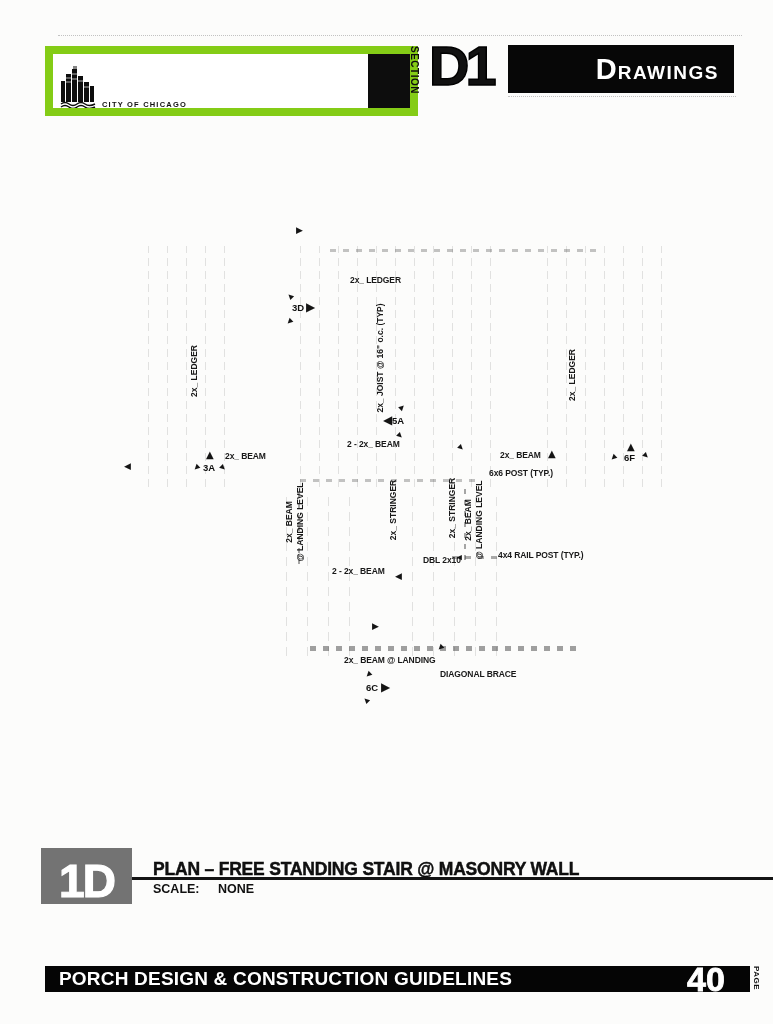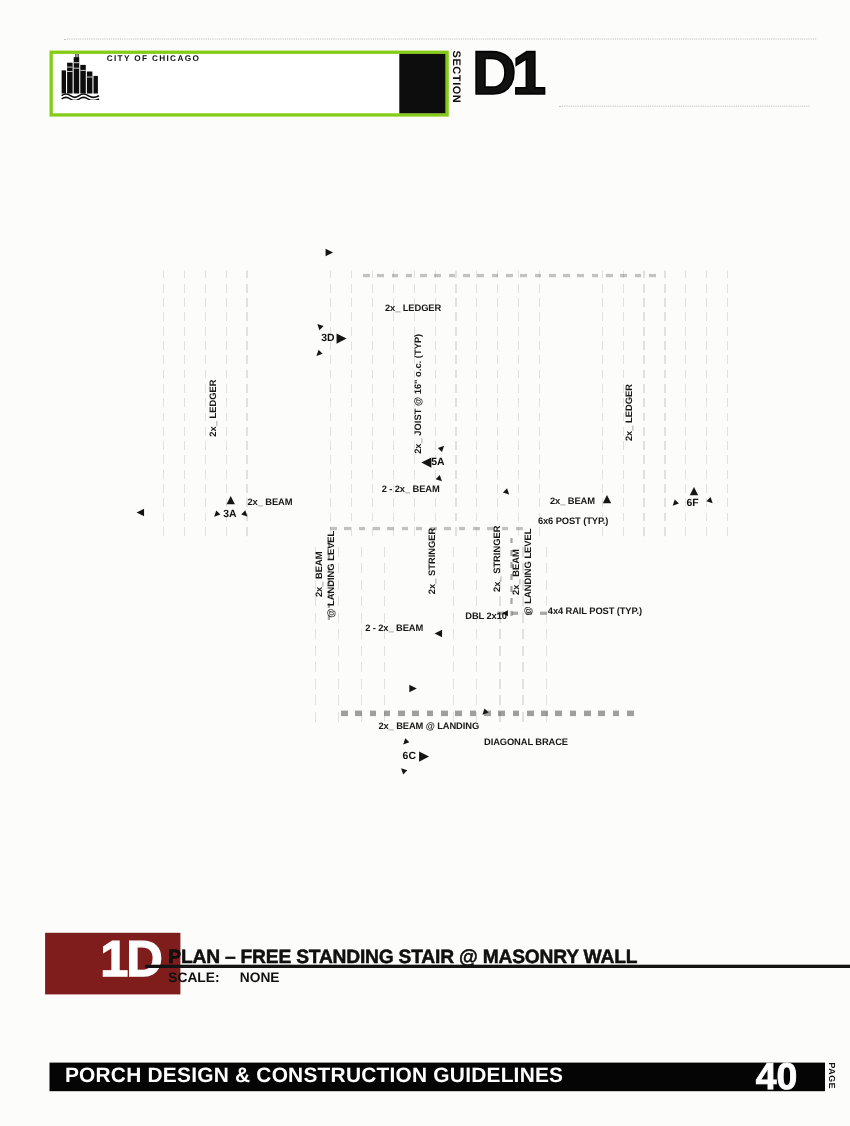--- a/index.html
+++ b/index.html
@@ -6,21 +6,21 @@
   .page{
     position:relative;width:773px;height:1024px;margin:0 auto;
     background:#fcfcfb;overflow:hidden;color:#111;
     font-family:"Liberation Sans",sans-serif;
   }
   
   .dotline{position:absolute;height:0;border-top:1px dotted #b4b4b4;opacity:.8;}
 
   
   .logo-box{position:absolute;left:45px;top:46px;width:357px;height:54px;
-    border:3px solid #84cc16;background:#fff;display:flex;align-items:flex-start;}
+    border:8px solid #84cc16;background:#fff;display:flex;align-items:flex-end;}
   .logo-black{position:absolute;right:0;top:0;bottom:0;width:42px;background:#0d0d0d;}
   .logo-sky{margin-left:7px;flex:0 0 auto;}
   .logo-text{margin-left:6px;line-height:1;}
   .agency-small{font-size:7.5px;font-weight:bold;letter-spacing:1.2px;display:block;}
   .agency-large{font-size:19px;font-weight:bold;letter-spacing:-.3px;display:block;margin-top:2px;
     -webkit-text-stroke:.5px #000;}
   .section-vert{position:absolute;left:409px;top:46px;height:56px;
     writing-mode:vertical-rl;font-size:10px;font-weight:bold;letter-spacing:.5px;color:#0d0d0d;}
   .section-code{position:absolute;left:429px;top:38px;font-size:56px;font-weight:bold;
     letter-spacing:-4px;-webkit-text-stroke:1.5px #000;line-height:1;}
@@ -47,22 +47,22 @@
   
   .hlab{position:absolute;font-size:8.5px;font-weight:bold;letter-spacing:-.1px;
     white-space:pre;color:#181818;line-height:1.1;}
   .vlab{position:absolute;font-size:8.5px;font-weight:bold;white-space:pre-line;
     text-align:center;line-height:1.25;color:#181818;
     transform:translate(-50%,-50%) rotate(-90deg);}
   .mlab{position:absolute;font-size:9.5px;font-weight:bold;color:#0f0f0f;line-height:1;}
   .tri{position:absolute;font-family:"DejaVu Sans",sans-serif;color:#141414;line-height:1;}
 
   
-  .fig-box{position:absolute;left:41px;top:848px;width:91px;height:56px;background:#7f1d1d;
-    display:flex;align-items:flex-start;justify-content:center;padding-left:32px;}
+  .fig-box{position:absolute;left:41px;top:848px;width:91px;height:56px;background:#737373;
+    display:flex;align-items:flex-end;justify-content:center;}
   .fig-code{color:#fff;font-size:46px;font-weight:bold;letter-spacing:-2px;
     -webkit-text-stroke:1.2px #fff;line-height:1;}
   .fig-title{position:absolute;left:153px;top:859px;font-size:17.5px;font-weight:bold;
     letter-spacing:-.2px;-webkit-text-stroke:.4px #000;white-space:pre;}
   .fig-rule{position:absolute;left:132px;top:877px;width:641px;height:2.5px;background:#141414;}
   .scale-lab{position:absolute;left:153px;top:882px;font-size:12.5px;font-weight:bold;}
   .scale-val{position:absolute;left:218px;top:882px;font-size:12.5px;font-weight:bold;}
 
   
   .footer-bar{position:absolute;left:45px;top:966px;width:705px;height:26px;background:#050505;}
@@ -108,20 +108,23 @@
       </g>
     </svg>
     <div class="logo-text">
       <span class="agency-small">CITY OF CHICAGO</span>
     </div>
     <div class="logo-black"></div>
   </div>
 
   <div class="section-vert">SECTION</div>
   <div class="section-code">D1</div>
+  <div class="drawings-bar">
+    <span class="drawings-text">DRAWINGS</span>
+  </div>
 
   <div class="joists" style="left:148px;top:246px;width:515px;height:246px;opacity:.15;"></div>
   <div class="gap" style="left:240px;top:244px;width:44px;height:250px;"></div>
   <div class="gap" style="left:505px;top:244px;width:30px;height:250px;"></div>
   <div class="joists j21" style="left:286px;top:492px;width:215px;height:170px;opacity:.15;"></div>
   <div class="gap" style="left:352px;top:492px;width:58px;height:170px;"></div>
 
   <div class="hdash" style="left:330px;top:249px;width:270px;height:3px;opacity:.28;"></div>
   <div class="hdash" style="left:300px;top:479px;width:182px;height:3px;opacity:.28;"></div>
   <div class="hdash" style="left:452px;top:556px;width:48px;height:3px;opacity:.4;"></div>

